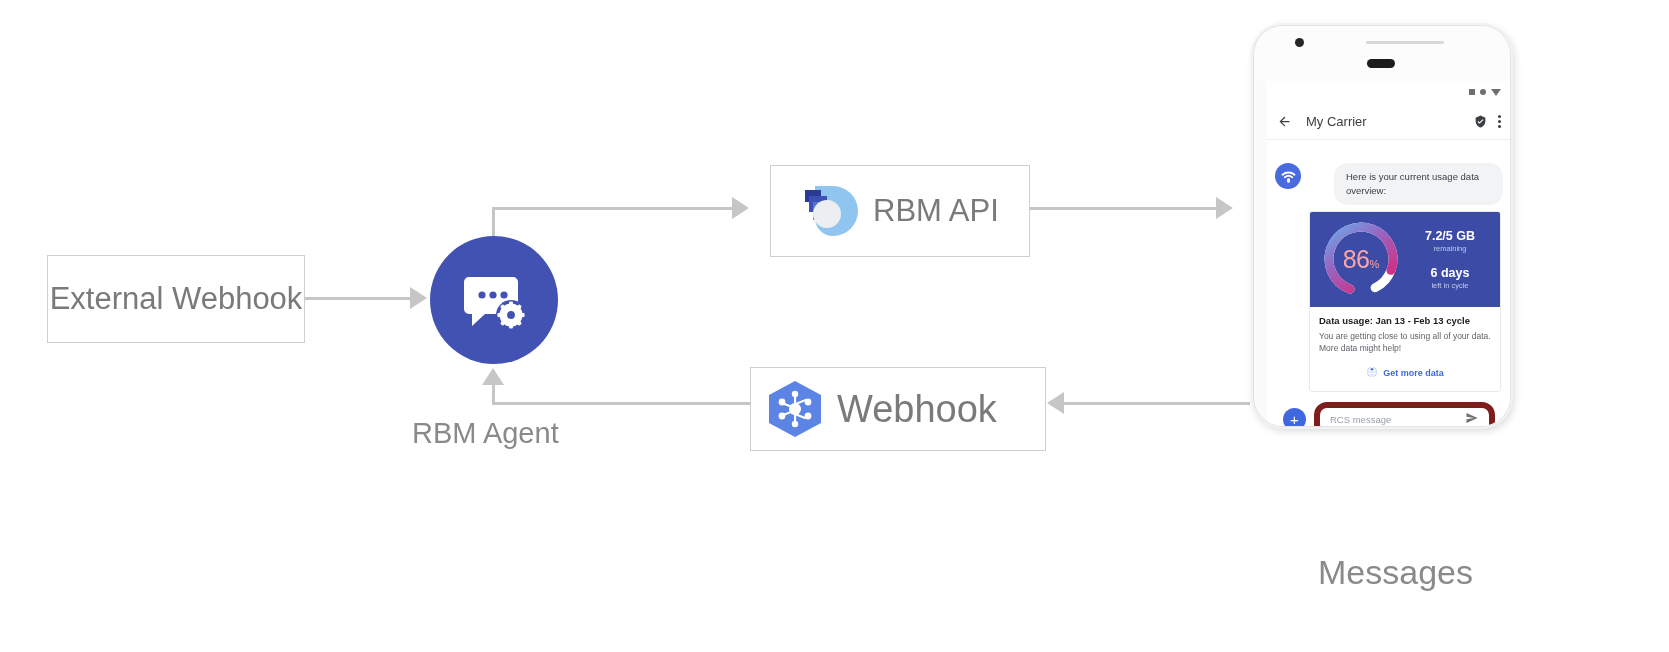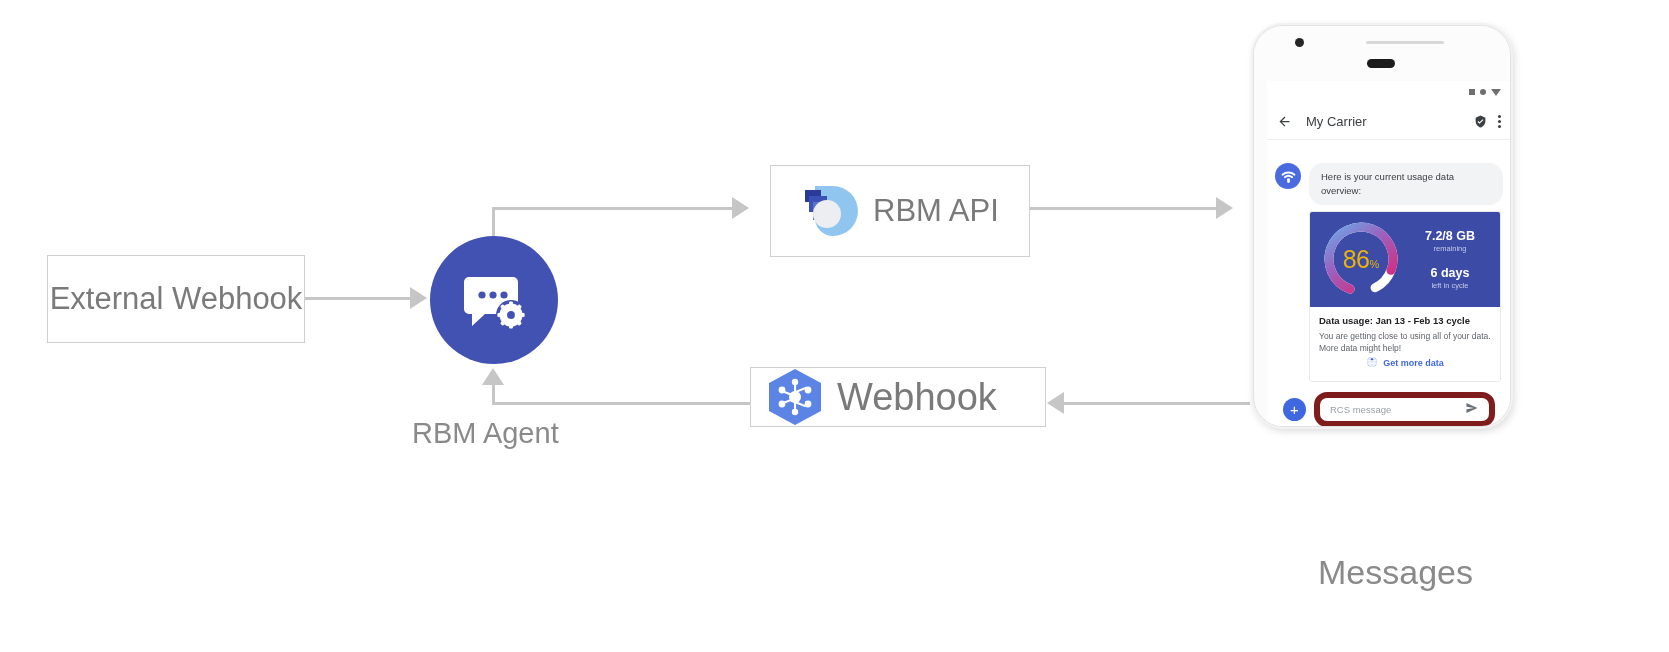--- a/index.html
+++ b/index.html
@@ -91,21 +91,21 @@
 
   
   #rbm-api-box {
     left: 770px; top: 165px; width: 260px; height: 92px;
     padding-left: 18px;
   }
   #rbm-api-box .node-label { font-size: 31px; margin-left: 14px; }
 
   
   #webhook-box {
-    left: 750px; top: 367px; width: 296px; height: 60px;
+    left: 750px; top: 367px; width: 296px; height: 84px;
     padding-left: 14px;
   }
   #webhook-box .node-label { font-size: 38px; margin-left: 12px; }
 
   
   #phone {
     position: absolute;
     left: 1253px; top: 25px;
     width: 258px; height: 402px;
     border-radius: 30px;
@@ -183,20 +183,21 @@
   
   #conversation {
     padding: 0 8px;
     background: #ffffff;
   }
   #msg-row {
     display: flex;
     align-items: flex-start;
     margin-top: 23px;
     margin-bottom: 6px;
+    gap: 25px;
   }
   #bot-avatar {
     width: 26px; height: 26px;
     border-radius: 50%;
     background: #4a6ae0;
     flex: none;
     display: flex; align-items: center; justify-content: center;
   }
   #msg-bubble {
     margin-left: 8px;
@@ -229,21 +230,21 @@
     position: relative;
     width: 86px; height: 86px;
     margin-left: 8px;
     flex: none;
   }
   #gauge-label {
     position: absolute;
     left: 0; right: 0; top: 50%;
     transform: translateY(-50%);
     text-align: center;
-    color: #eab308;
+    color: #fca5a5;
   }
   #gauge-value { font-size: 25px; font-weight: 400; letter-spacing: -0.5px; }
   #gauge-unit { font-size: 11px; }
   #hero-stats {
     flex: 1;
     color: #ffffff;
     text-align: center;
     padding-right: 4px;
   }
   .stat-main { font-size: 12.5px; font-weight: 700; }
@@ -252,20 +253,21 @@
 
   #card-body { padding: 8px 9px 9px 9px; }
   #card-title {
     font-size: 9.5px; font-weight: 700; color: #202124;
     margin-bottom: 4px;
   }
   #card-desc {
     font-size: 8.5px; color: #5f6368; line-height: 1.45;
   }
   #card-action {
+    margin-top: 10px;
     display: flex; align-items: center; justify-content: center;
     gap: 5px;
   }
   #card-action-label {
     font-size: 9px; font-weight: 700; color: #3f68e0;
   }
 
   
   #composer {
     display: flex; align-items: center;
@@ -454,21 +456,21 @@
                 </defs>
                 <circle cx="43" cy="43" r="32" fill="none" stroke="#ffffff" stroke-width="9" stroke-linecap="round" stroke-dasharray="175 201" transform="rotate(110 43 43)"></circle>
                 <circle cx="43" cy="43" r="32" fill="none" stroke="url(#gaugeGrad)" stroke-width="9" stroke-linecap="round" stroke-dasharray="151 201" transform="rotate(110 43 43)"></circle>
               </svg>
               <div id="gauge-label">
                 <span id="gauge-value">86</span><span id="gauge-unit">%</span>
               </div>
             </div>
             <div id="hero-stats">
               <div>
-                <div class="stat-main">7.2/8 GB</div>
+                <div class="stat-main">7.2/5 GB</div>
                 <div class="stat-sub">remaining</div>
               </div>
               <div id="stat-block-2">
                 <div class="stat-main">6 days</div>
                 <div class="stat-sub">left in cycle</div>
               </div>
             </div>
           </div>
 
           <div id="card-body">

